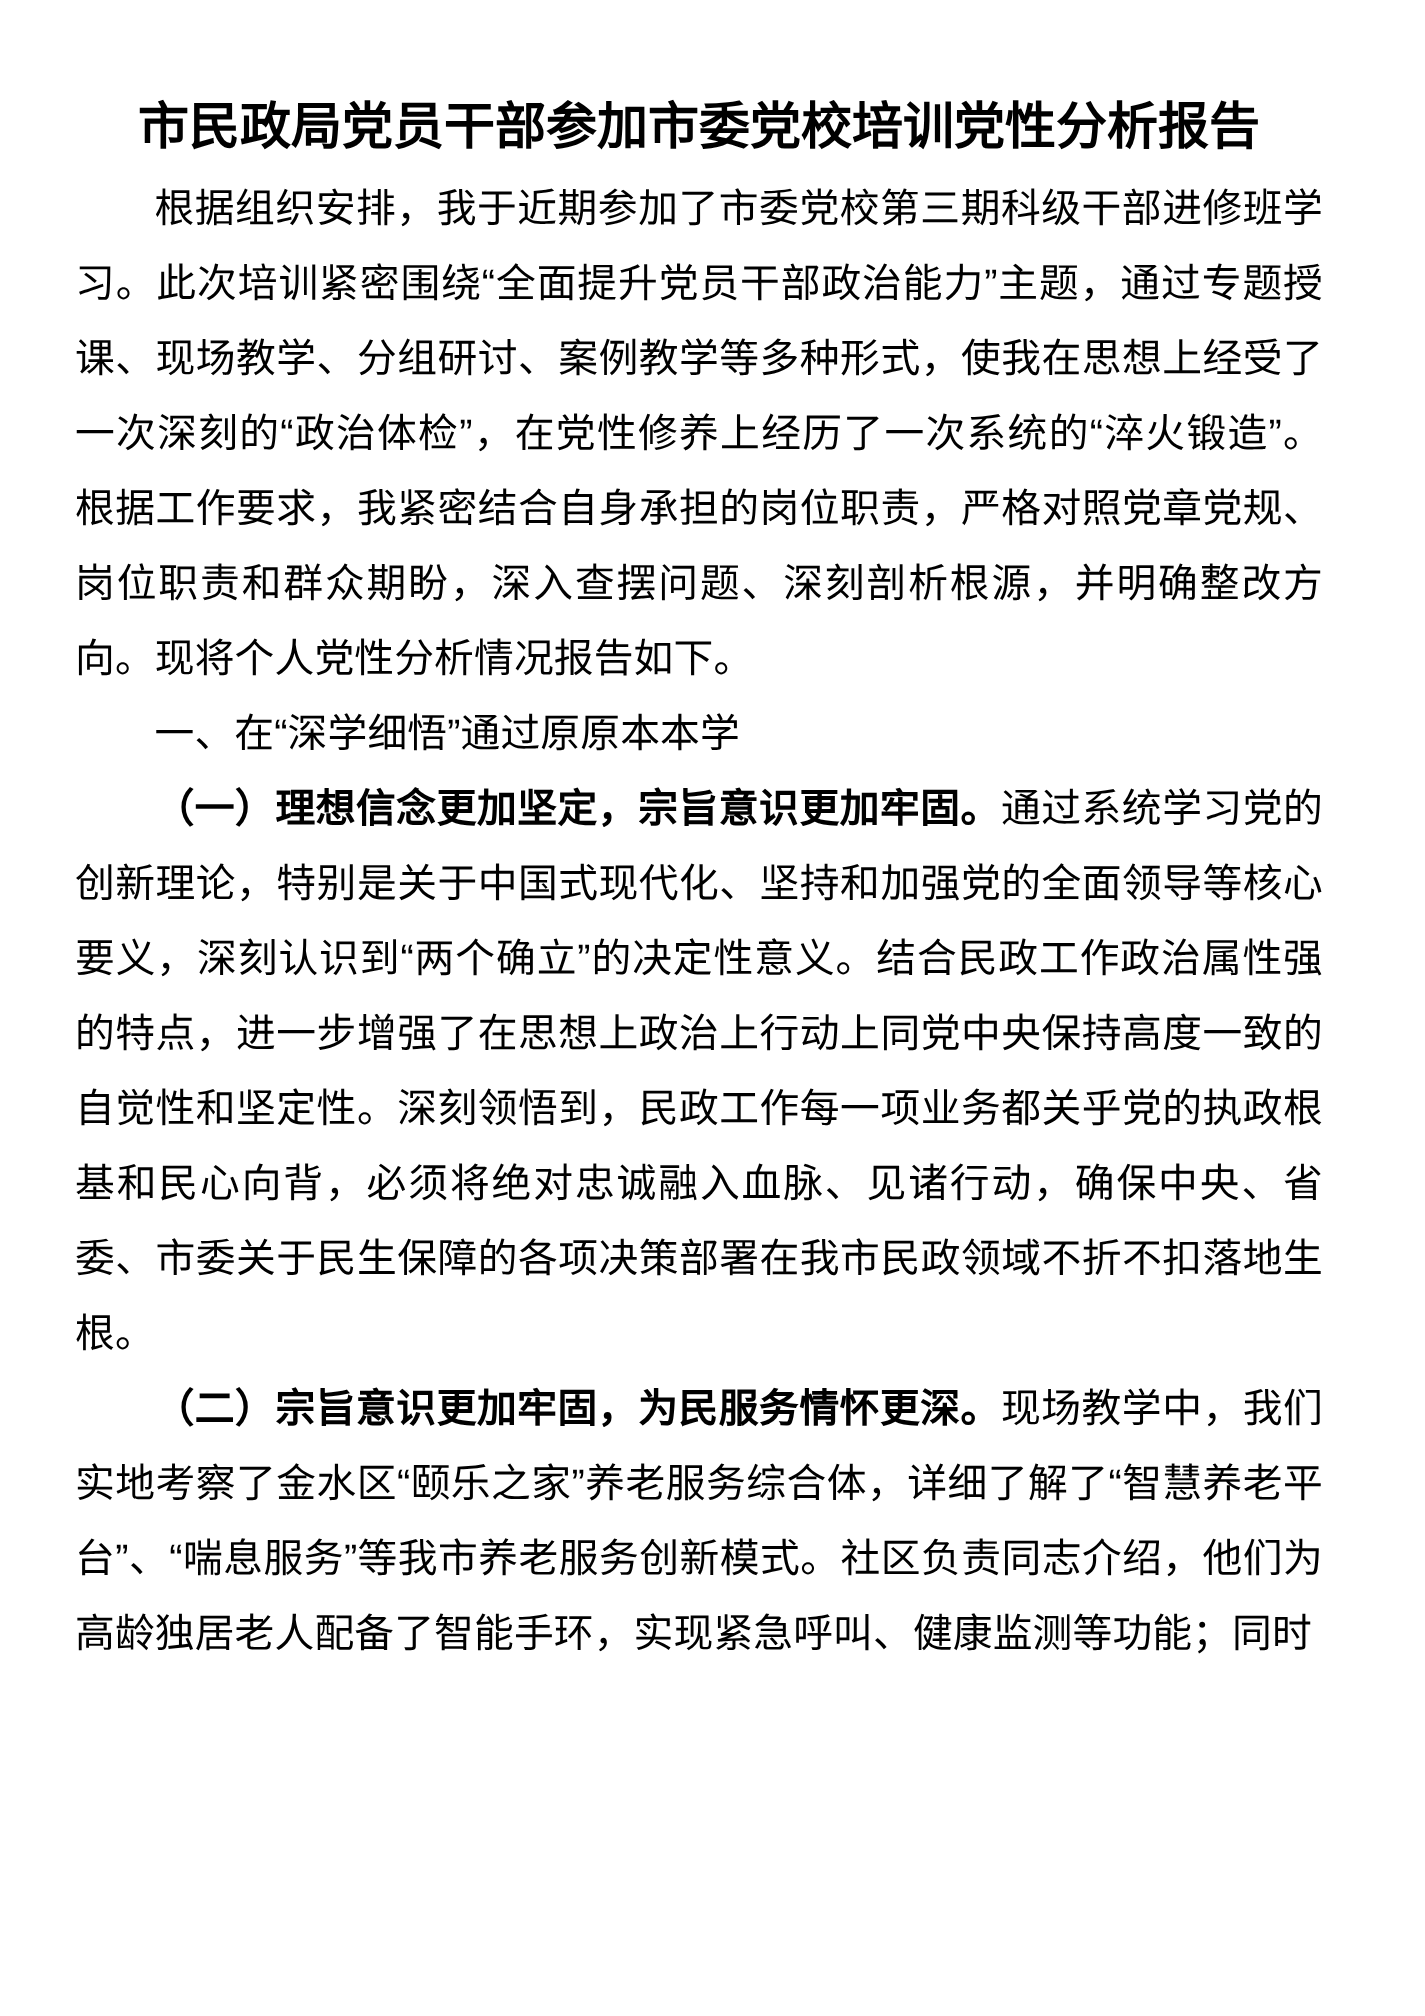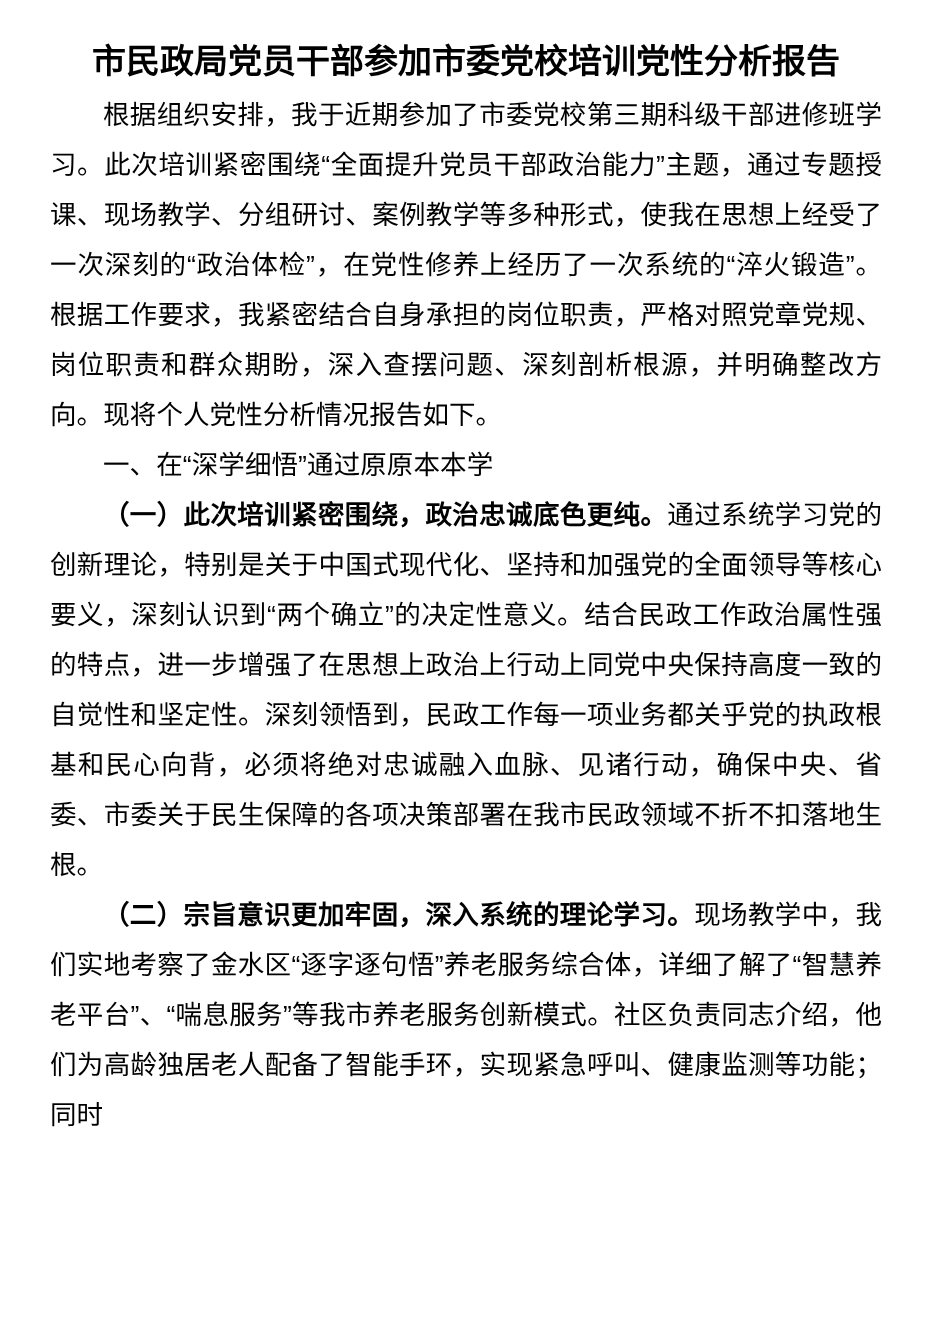--- a/index.html
+++ b/index.html
@@ -30,21 +30,21 @@
     top: 0;
     width: 832px;
   }
   .doc-title {
     font-size: 34px;
     font-weight: bold;
     text-align: center;
     line-height: 46px;
     letter-spacing: 0px;
     margin: 0;
-    padding-top: 38px;
+    padding-top: 62px;
     padding-bottom: 6px;
     white-space: nowrap;
   }
   .para {
     font-size: 26.5px;
     line-height: 50px;
     text-align: justify;
     text-align-last: left;
     text-justify: inter-ideograph;
     margin: 0;
@@ -67,18 +67,18 @@
 <div class="page">
   <div class="content">
 
     <h1 class="doc-title">市民政局党员干部参加市委党校培训党性分析报告</h1>
 
     <p class="para indent">根据组织安排，我于近期参加了市委党校第三期科级干部进修班学习。此次培训紧密围绕“全面提升党员干部政治能力”主题，通过专题授课、现场教学、分组研讨、案例教学等多种形式，使我在思想上经受了一次深刻的“政治体检”，在党性修养上经历了一次系统的“淬火锻造”。根据工作要求，我紧密结合自身承担的岗位职责，严格对照党章党规、岗位职责和群众期盼，深入查摆问题、深刻剖析根源，并明确整改方向。现将个人党性分析情况报告如下。</p>
 
     <p class="para heading-num">一、在“深学细悟”通过原原本本学</p>
 
 
-    <p class="para indent"><span class="b">（一）此次培训紧密围绕，政治忠诚底色更纯。</span><span>通过系统学习党的创新理论，特别是关于中国式现代化、坚持和加强党的全面领导等核心要义，深刻认识到“两个确立”的决定性意义。结合民政工作政治属性强的特点，进一步增强了在思想上政治上行动上同党中央保持高度一致的自觉性和坚定性。深刻领悟到，民政工作每一项业务都关乎党的执政根基和民心向背，必须将绝对忠诚融入血脉、见诸行动，确保中央、省委、市委关于民生保障的各项决策部署在我市民政领域不折不扣落地生根。</span></p>
+    <p class="para indent"><span class="b">（一）理想信念更加坚定，宗旨意识更加牢固。</span><span>通过系统学习党的创新理论，特别是关于中国式现代化、坚持和加强党的全面领导等核心要义，深刻认识到“两个确立”的决定性意义。结合民政工作政治属性强的特点，进一步增强了在思想上政治上行动上同党中央保持高度一致的自觉性和坚定性。深刻领悟到，民政工作每一项业务都关乎党的执政根基和民心向背，必须将绝对忠诚融入血脉、见诸行动，确保中央、省委、市委关于民生保障的各项决策部署在我市民政领域不折不扣落地生根。</span></p>
 
-    <p class="para indent"><span class="b">（二）宗旨意识更加牢固，深入系统的理论学习。</span><span>现场教学中，我们实地考察了金水区“逐字逐句悟”养老服务综合体，详细了解了“智慧养老平台”、“喘息服务”等我市养老服务创新模式。社区负责同志介绍，他们为高龄独居老人配备了智能手环，实现紧急呼叫、健康监测等功能；同时</span></p>
+    <p class="para indent"><span class="b">（二）宗旨意识更加牢固，为民服务情怀更深。</span><span>现场教学中，我们实地考察了金水区“颐乐之家”养老服务综合体，详细了解了“智慧养老平台”、“喘息服务”等我市养老服务创新模式。社区负责同志介绍，他们为高龄独居老人配备了智能手环，实现紧急呼叫、健康监测等功能；同时</span></p>
 
   </div>
 </div>
 
 </body></html>

